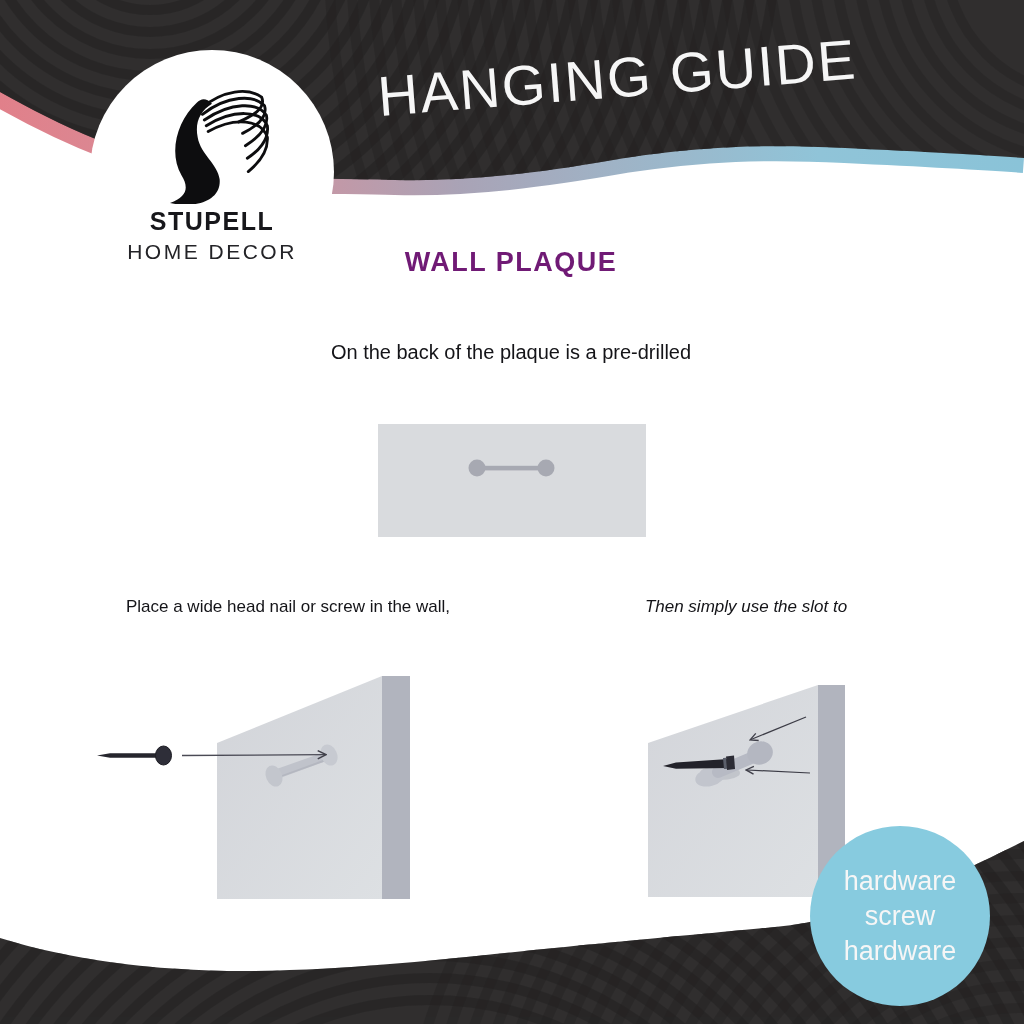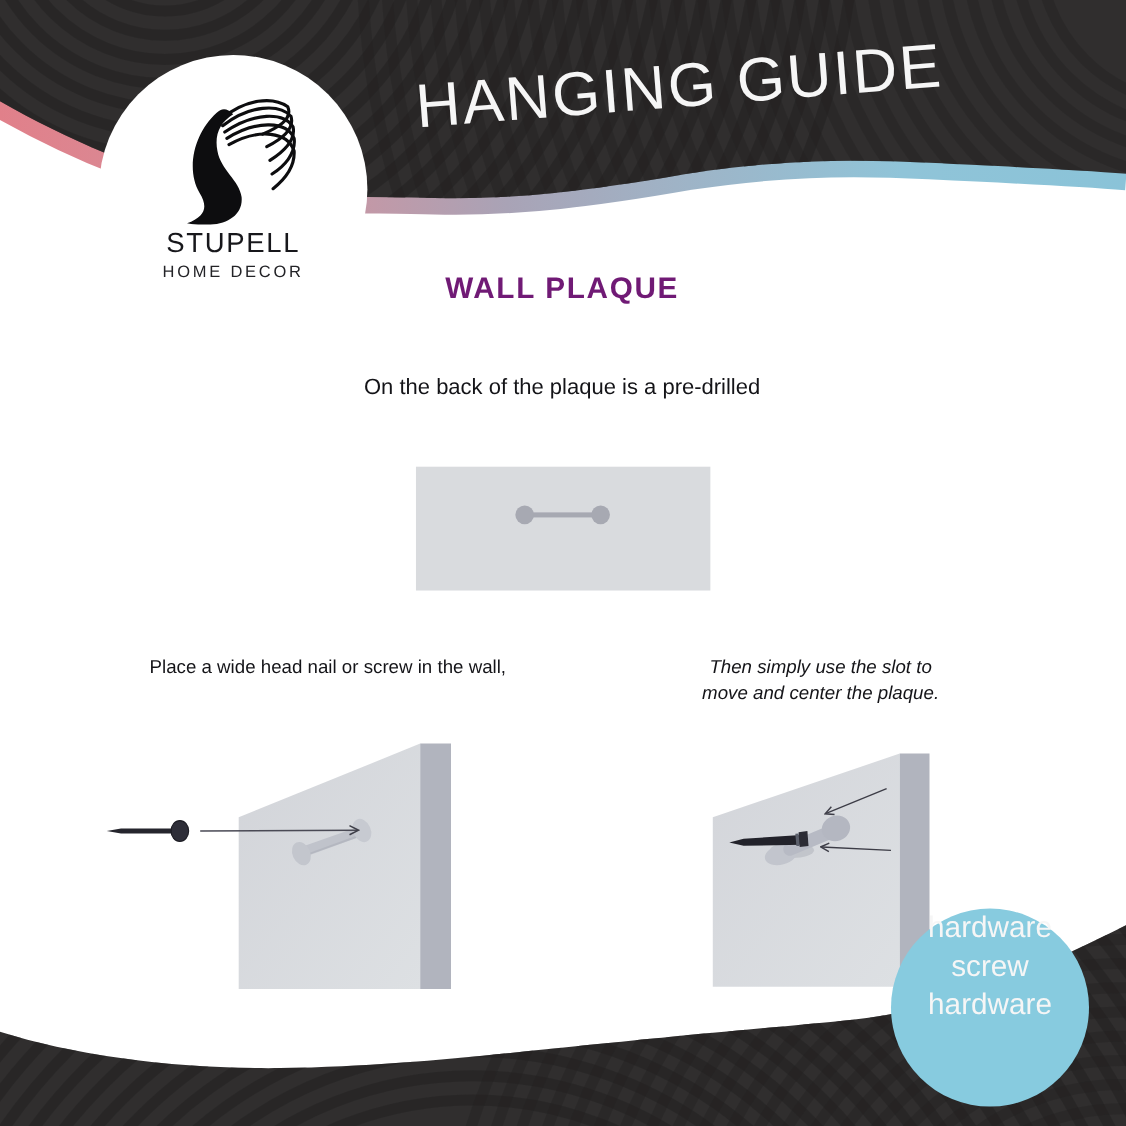--- a/index.html
+++ b/index.html
@@ -23,53 +23,53 @@
     letter-spacing:2px;line-height:1.05;white-space:nowrap;
   }
 
   
   #logo-badge{
     left:90px;top:50px;width:244px;height:244px;border-radius:50%;
     background:#ffffff;z-index:3;display:flex;flex-direction:column;align-items:center;
   }
   #logo-mark{margin-top:28px;}
   #logo-brand{
-    margin-top:4px;color:#17171b;font-size:25px;font-weight:400;letter-spacing:1.5px;line-height:1.1;
+    margin-top:4px;color:#17171b;font-size:25px;font-weight:700;letter-spacing:1.5px;line-height:1.1;
   }
   #logo-tagline{
-    margin-top:4px;color:#232327;font-size:15px;font-weight:400;letter-spacing:2.5px;line-height:1.1;
+    margin-top:4px;color:#232327;font-size:21px;font-weight:400;letter-spacing:2.5px;line-height:1.1;
   }
 
   
   #section-subtitle{
     left:311px;top:247px;width:400px;text-align:center;
     color:#701a75;font-size:27px;font-weight:700;letter-spacing:1.5px;
   }
   #intro-text{
     left:261px;top:338px;width:500px;text-align:center;
     color:var(--text-dark);font-size:20px;font-weight:400;line-height:29px;
   }
   .step-caption{
     top:595px;width:380px;text-align:center;
     color:var(--text-dark);font-size:17px;font-weight:500;line-height:23px;
   }
-  #step1-caption{left:108px;}
+  #step1-caption{left:98px;}
   #step2-caption{left:556px;font-style:italic;}
 
   
   #slot-panel{left:378px;top:424px;z-index:1;}
   #step1-art{left:80px;top:660px;z-index:1;}
   #step2-art{left:620px;top:660px;z-index:1;}
 
   
   #footer-svg{left:0;top:0;z-index:2;pointer-events:none;}
   #hardware-badge{
     left:810px;top:826px;width:180px;height:180px;border-radius:50%;
     background:var(--badge-blue);z-index:4;
-    display:flex;flex-direction:column;align-items:center;
+    display:flex;flex-direction:column;align-items:center;justify-content:center;
     color:var(--text-white);font-size:27px;font-weight:500;line-height:35px;text-align:center;
   }
 </style>
 </head>
 <body>
 
 <svg id="header-svg" class="abs" width="1024" height="245" viewBox="0 0 1024 245">
   <defs>
     <linearGradient id="stripeGrad" x1="0" y1="0" x2="1" y2="0">
       <stop offset="0" stop-color="#e1808a"></stop>
@@ -177,21 +177,20 @@
     <circle cx="99" cy="44" r="8.5"></circle>
     <circle cx="168" cy="44" r="8.5"></circle>
   </g>
 </svg>
 
 <div id="step1-caption" class="abs step-caption">
   <div>Place a wide head nail or screw in the wall,</div>
 </div>
 <div id="step2-caption" class="abs step-caption">
   <div>Then simply use the slot to</div>
-  <div>move and center the plaque.</div>
 </div>
 
 <svg id="step1-art" class="abs" width="340" height="250" viewBox="0 0 340 250">
   <defs>
     <linearGradient id="face1" x1="0" y1="0" x2="1" y2="1">
       <stop offset="0" stop-color="#d2d4d9"></stop>
       <stop offset="1" stop-color="#dde0e3"></stop>
     </linearGradient>
     <marker id="ah1" viewBox="0 0 10 10" refX="8" refY="5" markerWidth="8" markerHeight="8" orient="auto">
       <path d="M1,1 L9,5 L1,9" fill="none" stroke="#3f3f49" stroke-width="1.4"></path>

